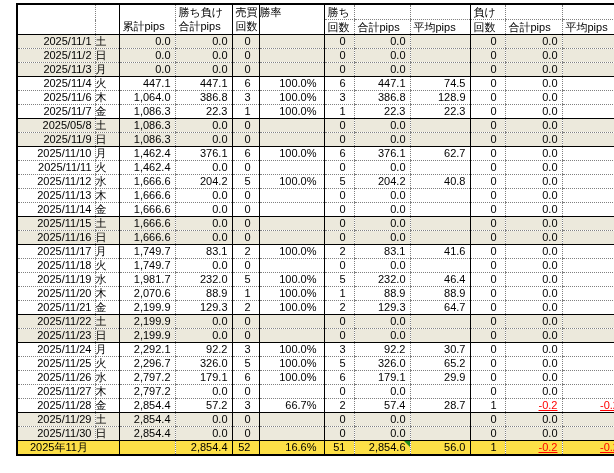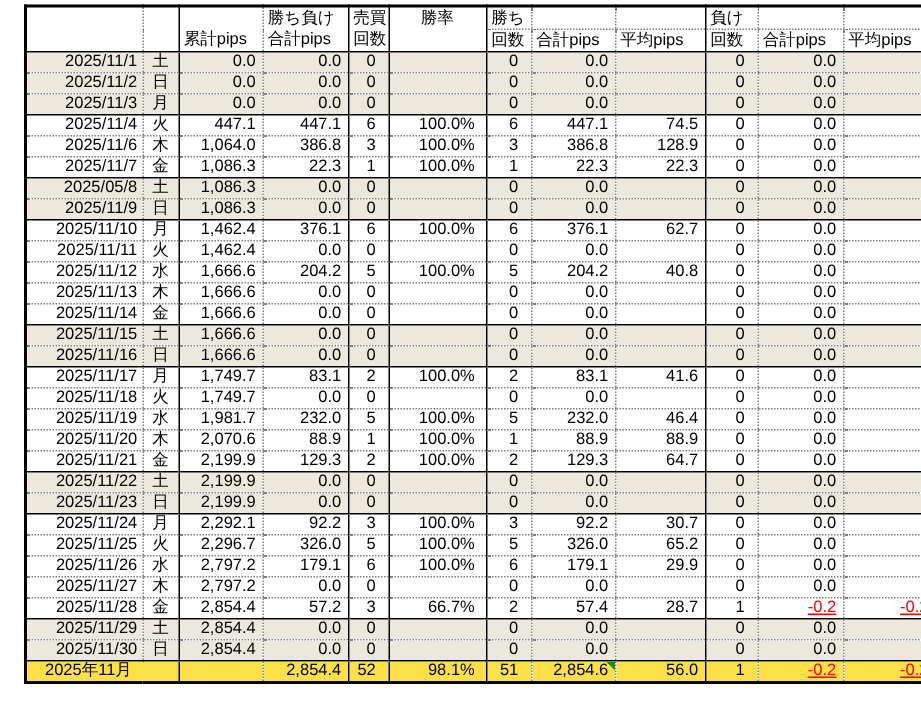--- a/index.html
+++ b/index.html
@@ -20,21 +20,21 @@
     font-size:11px;
   }
   thead th{height:14px;text-align:left;background:#fff;}
   thead tr.r2 th{border-bottom:1px solid #000;}
   .nb{border-bottom:none;}
   .dotb{border-bottom:1px dotted #808080;}
   tbody td{border-bottom:1px dotted #808080;}
   .dotl{border-left:1px dotted #808080;}
   .soll{border-left:1px solid #000;}
   .num{text-align:right;}
-  .ctr{text-align:center;}
+  .ctr{text-align:left;}
   .al{text-align:left;padding-left:3px;}
   .p1{padding-right:1px;}
   .p3{padding-right:3px;}
   .p5{padding-right:4px;}
   .p7{padding-right:8px;}
   .p8{padding-right:7px;text-align:right;}
   .neg{color:#ff0000;text-decoration:underline;}
   tr.shaded td{background:#ece9dc;}
   tr.wtop td{border-top:1px solid #000;}
   tr.total td{background:#fde047;}
@@ -498,21 +498,21 @@
         <td class="num p5 dotl"></td>
         <td class="num p7 soll">0</td>
         <td class="num p5 dotl">0.0</td>
         <td class="num p5 dotl"></td>
       </tr>
       <tr class="wtop total">
         <td colspan="2" class="lbl">2025年11月</td>
         <td class="num p5 soll"></td>
         <td class="num p5 dotl">2,854.4</td>
         <td class="num p7 soll">52</td>
-        <td class="num p8 soll">98.1%</td>
+        <td class="num p8 soll">16.6%</td>
         <td class="num p7 soll">51</td>
         <td class="num p5 dotl rel">2,854.6<span class="corner"></span></td>
         <td class="num p5 dotl">56.0</td>
         <td class="num p7 soll">1</td>
         <td class="num p5 dotl neg">-0.2</td>
         <td class="num p5 dotl neg">-0.2</td>
       </tr>
     </tbody>
 </table>
 

